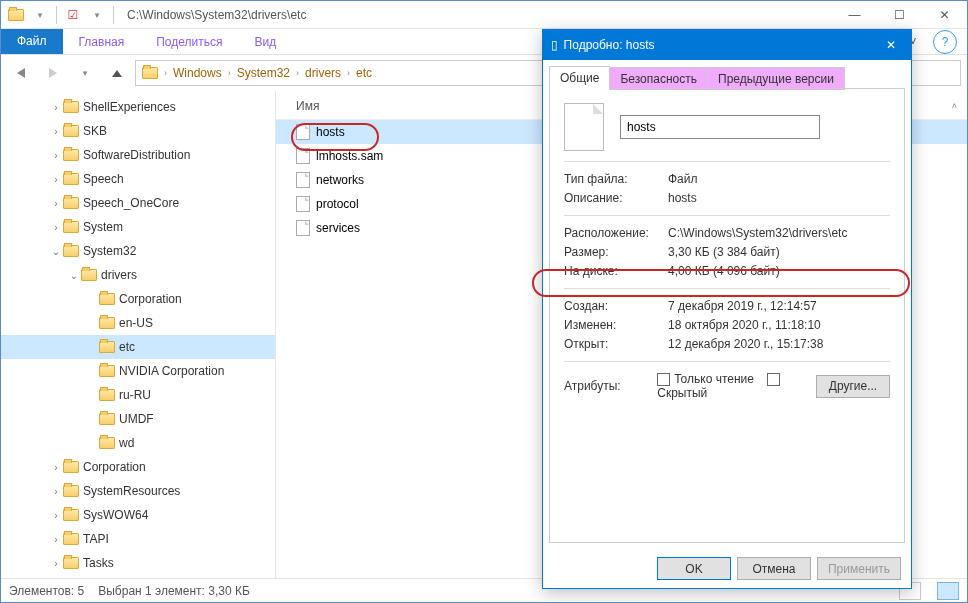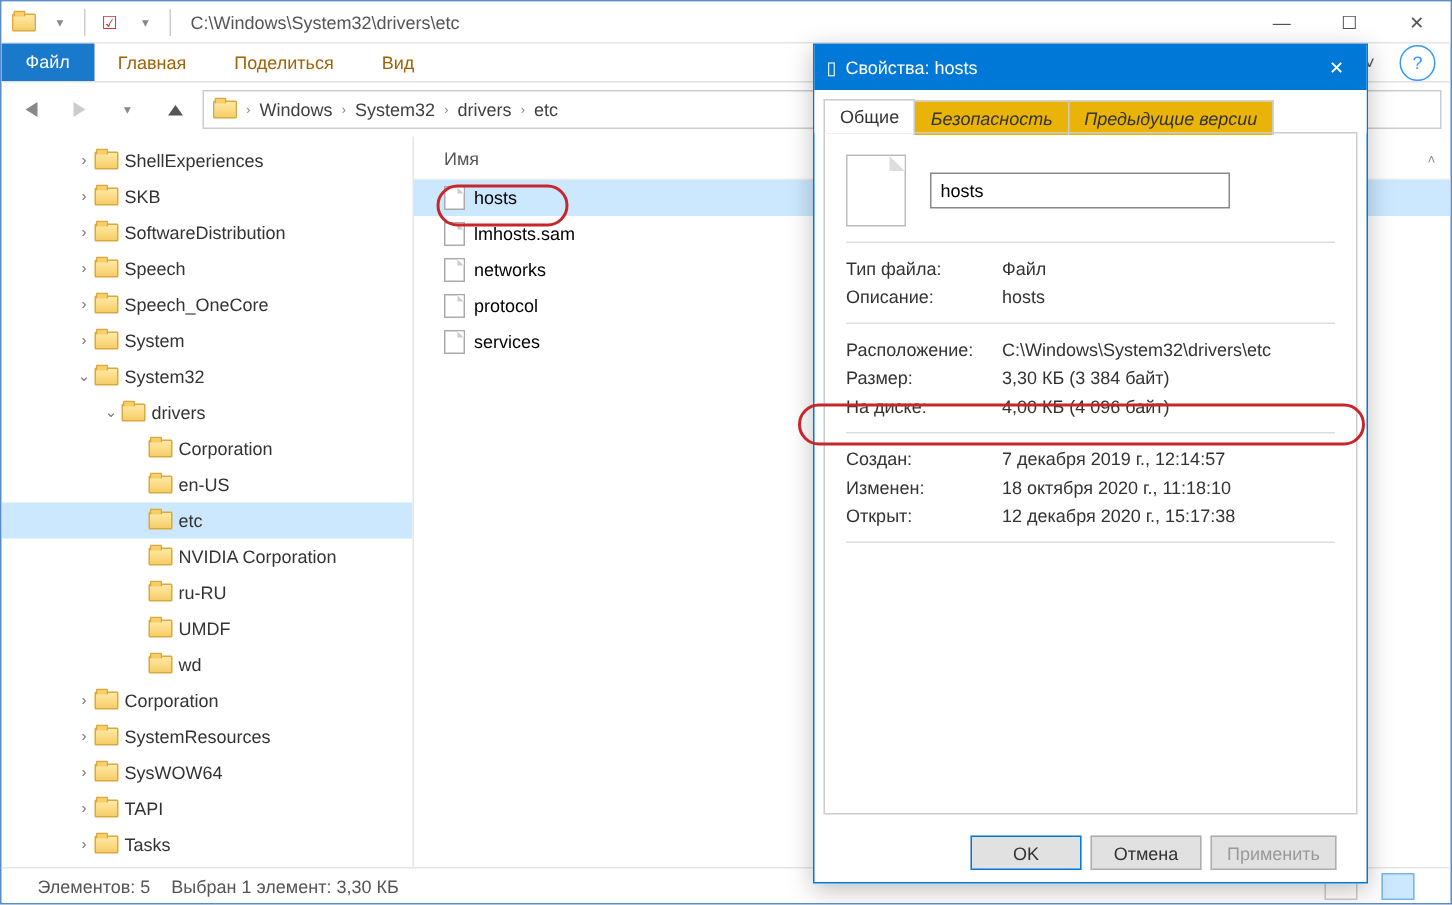--- a/index.html
+++ b/index.html
@@ -10,30 +10,30 @@
 .titlebar .qat { display: flex; align-items: center; padding: 0 4px; gap: 2px; }
 .titlebar .qat-icon { width: 22px; height: 22px; display: flex; align-items: center; justify-content: center; }
 .titlebar .sep { width: 1px; height: 18px; background: #ccc; margin: 0 3px; }
 .titlebar .title { color: #555; padding-left: 6px; flex: 1; }
 .titlebar .winbtns { display: flex; }
 .titlebar .winbtn { width: 45px; height: 28px; display: flex; align-items: center; justify-content: center; color: #555; }
 
 
 .ribbon { height: 26px; display: flex; align-items: center; border-bottom: 1px solid #e1e1e1; }
 .ribbon .file-tab { background: #1979ca; color: #fff; padding: 4px 16px 5px; height: 100%; display: flex; align-items: center; }
-.ribbon .tab { padding: 4px 16px; color: #a16207; }
+.ribbon .tab { padding: 4px 16px; color: #8b5cf6; }
 .ribbon .spacer { flex: 1; }
 .ribbon .chev { width: 40px; text-align: center; color: #555; }
 .ribbon .help { width: 24px; height: 24px; border: 1px solid #3399ff; border-radius: 50%; color: #3399ff; text-align: center; line-height: 22px; margin-right: 10px; }
 
 
 .addressbar { height: 36px; display: flex; align-items: center; padding: 4px 6px; gap: 4px; }
 .navbtn { width: 28px; height: 26px; display: flex; align-items: center; justify-content: center; color: #888; }
 .pathbox { flex: 1; height: 26px; border: 1px solid #ccc; display: flex; align-items: center; padding: 0 2px; gap: 2px; }
-.crumb { padding: 2px 4px; color: #404040; display: flex; align-items: center; gap: 4px; }
+.crumb { padding: 2px 4px; color: #a16207; display: flex; align-items: center; gap: 4px; }
 .crumb-sep { color: #888; font-size: 9px; }
 .folder-icon { width: 16px; height: 12px; background: linear-gradient(#ffe9a6, #f7ce68); border: 1px solid #d9a93f; border-radius: 1px; display: inline-block; position: relative; }
 .folder-icon::before { content: ""; position: absolute; top: -3px; left: 0; width: 6px; height: 3px; background: #f7ce68; border: 1px solid #d9a93f; border-bottom: none; border-radius: 1px 1px 0 0; }
 
 
 .body { display: flex; height: calc(100% - 28px - 26px - 36px - 24px); }
 .tree { width: 275px; border-right: 1px solid #e5e5e5; overflow: hidden; padding-top: 4px; }
 .tree-row { display: flex; align-items: center; height: 24px; padding-left: 8px; color: #333; }
 .tree-row.sel { background: #cce8ff; }
 .tree-row .exp { width: 14px; text-align: center; color: #777; font-size: 10px; }
@@ -43,48 +43,48 @@
 .files { flex: 1; padding: 4px 0; position: relative; }
 .files-header { display: flex; padding: 4px 10px 6px 20px; color: #555; border-bottom: 1px solid #eee; align-items: center; }
 .files-header .col { flex: 1; }
 .files-header .sort { font-size: 9px; color: #888; margin-left: 110px; }
 .file-row { display: flex; align-items: center; height: 24px; padding-left: 20px; gap: 6px; }
 .file-row.sel { background: #cce8ff; }
 .file-icon { width: 14px; height: 16px; border: 1px solid #aaa; background: #fff; position: relative; }
 .file-icon::after { content: ""; position: absolute; top: 0; right: 0; border-top: 4px solid #fff; border-left: 4px solid #ccc; }
 
 
-.status { height: 24px; border-top: 1px solid #e5e5e5; display: flex; align-items: center; padding: 0 24px; color: #555; gap: 14px; }
+.status { height: 24px; border-top: 1px solid #e5e5e5; display: flex; align-items: center; padding: 0 8px; color: #555; gap: 14px; }
 .status .spacer { flex: 1; }
 .status .viewbtn { width: 22px; height: 18px; border: 1px solid #ccc; margin-left: 2px; }
 
 
 .dialog { position: absolute; top: 28px; left: 541px; width: 370px; height: 560px; background: #fff; border: 1px solid #0078d7; box-shadow: 0 4px 16px rgba(0,0,0,0.25); display: flex; flex-direction: column; }
 .dlg-title { height: 30px; background: #0078d7; color: #fff; display: flex; align-items: center; padding: 0 8px; }
 .dlg-title .icon { margin-right: 6px; }
 .dlg-title .spacer { flex: 1; }
 .dlg-title .close { width: 40px; height: 30px; display: flex; align-items: center; justify-content: center; margin-right: -8px; }
 .dlg-tabs { display: flex; padding: 6px 6px 0; background: #fff; }
 .dlg-tab { padding: 4px 10px; border: 1px solid #ccc; background: #fff; margin-right: -1px; color: #333; border-bottom: none; position: relative; }
 .dlg-tab.active { background: #fff; z-index: 2; }
-.dlg-tab:not(.active) { background: #eab308; top: 1px; font-style: italic; }
+.dlg-tab:not(.active) { background: #f0abfc; top: 1px; }
 .dlg-body { border: 1px solid #ccc; margin: 0 6px 6px; flex: 1; padding: 14px 14px; position: relative; margin-top: -1px; }
 .dlg-row { display: flex; align-items: center; margin: 5px 0; }
 .dlg-row .k { width: 104px; color: #333; }
 .dlg-row .v { color: #333; }
 .dlg-sep { height: 1px; background: #ddd; margin: 10px 0; }
 .dlg-icon-big { width: 40px; height: 48px; border: 1px solid #bbb; background: #fff; float: left; margin-right: 16px; position: relative; }
 .dlg-icon-big::after { content: ""; position: absolute; top: 0; right: 0; border-top: 10px solid #fff; border-left: 10px solid #ddd; }
 .dlg-name-input { width: 200px; height: 24px; border: 1px solid #888; padding: 2px 6px; }
 .dlg-head { display: flex; align-items: center; margin-bottom: 10px; }
 .checkbox { width: 13px; height: 13px; border: 1px solid #666; display: inline-block; margin-right: 4px; vertical-align: middle; }
 .dlg-btn { min-width: 74px; height: 23px; border: 1px solid #adadad; background: #e1e1e1; color: #333; padding: 0 10px; }
 .dlg-btn.primary { border: 1px solid #0078d7; }
 .dlg-btn.disabled { color: #999; text-align: center; }
-.dlg-actions { display: flex; justify-content: flex-end; gap: 6px; padding: 8px 20px; }
+.dlg-actions { display: flex; justify-content: flex-end; gap: 6px; padding: 8px 10px; }
 
 
 .ring { position: absolute; border: 2px solid #c8262a; border-radius: 14px; pointer-events: none; }
 .ring1 { top: 122px; left: 290px; width: 88px; height: 28px; }
 .ring2 { top: 180px; left: -18px; width: 378px; height: 28px; }
 
 .arrow-left { width:0;height:0;border-top:5px solid transparent;border-bottom:5px solid transparent;border-right:8px solid #888; }
 .arrow-right { width:0;height:0;border-top:5px solid transparent;border-bottom:5px solid transparent;border-left:8px solid #888; }
 .arrow-up { width:0;height:0;border-left:5px solid transparent;border-right:5px solid transparent;border-bottom:7px solid #555; }
 </style>
@@ -303,21 +303,21 @@
   <div class="spacer"></div>
   <div class="viewbtn"></div>
   <div class="viewbtn" style="background:#cce8ff;border-color:#7ab5e6"></div>
 </div>
 
 <div class="ring ring1"></div>
 
 <div class="dialog">
   <div class="dlg-title">
     <span class="icon">▯</span>
-    <span>Свойства: hosts</span>
+    <span>Подробно: hosts</span>
     <div class="spacer"></div>
     <div class="close">✕</div>
   </div>
   <div class="dlg-tabs">
     <div class="dlg-tab active">Общие</div>
     <div class="dlg-tab">Безопасность</div>
     <div class="dlg-tab">Предыдущие версии</div>
   </div>
   <div class="dlg-body">
     <div class="dlg-head">
@@ -353,20 +353,30 @@
       </div>
     <div class="dlg-row">
         <span class="k">Изменен:</span>
         <span class="v">18 октября 2020 г., 11:18:10</span>
       </div>
     <div class="dlg-row">
         <span class="k">Открыт:</span>
         <span class="v">12 декабря 2020 г., 15:17:38</span>
       </div>
     <div class="dlg-sep"></div>
+    <div class="dlg-row">
+      <span class="k">Атрибуты:</span>
+      <span class="v">
+        <span class="checkbox"></span><span>Только чтение</span>
+        &nbsp;&nbsp;
+        <span class="checkbox"></span><span>Скрытый</span>
+      </span>
+      <span style="flex:1"></span>
+      <button class="dlg-btn">Другие...</button>
+    </div>
     <div class="ring ring2"></div>
   </div>
   <div class="dlg-actions">
     <button class="dlg-btn primary">OK</button>
     <button class="dlg-btn">Отмена</button>
     <button class="dlg-btn disabled">Применить</button>
   </div>
 </div>
 
 </body></html>

